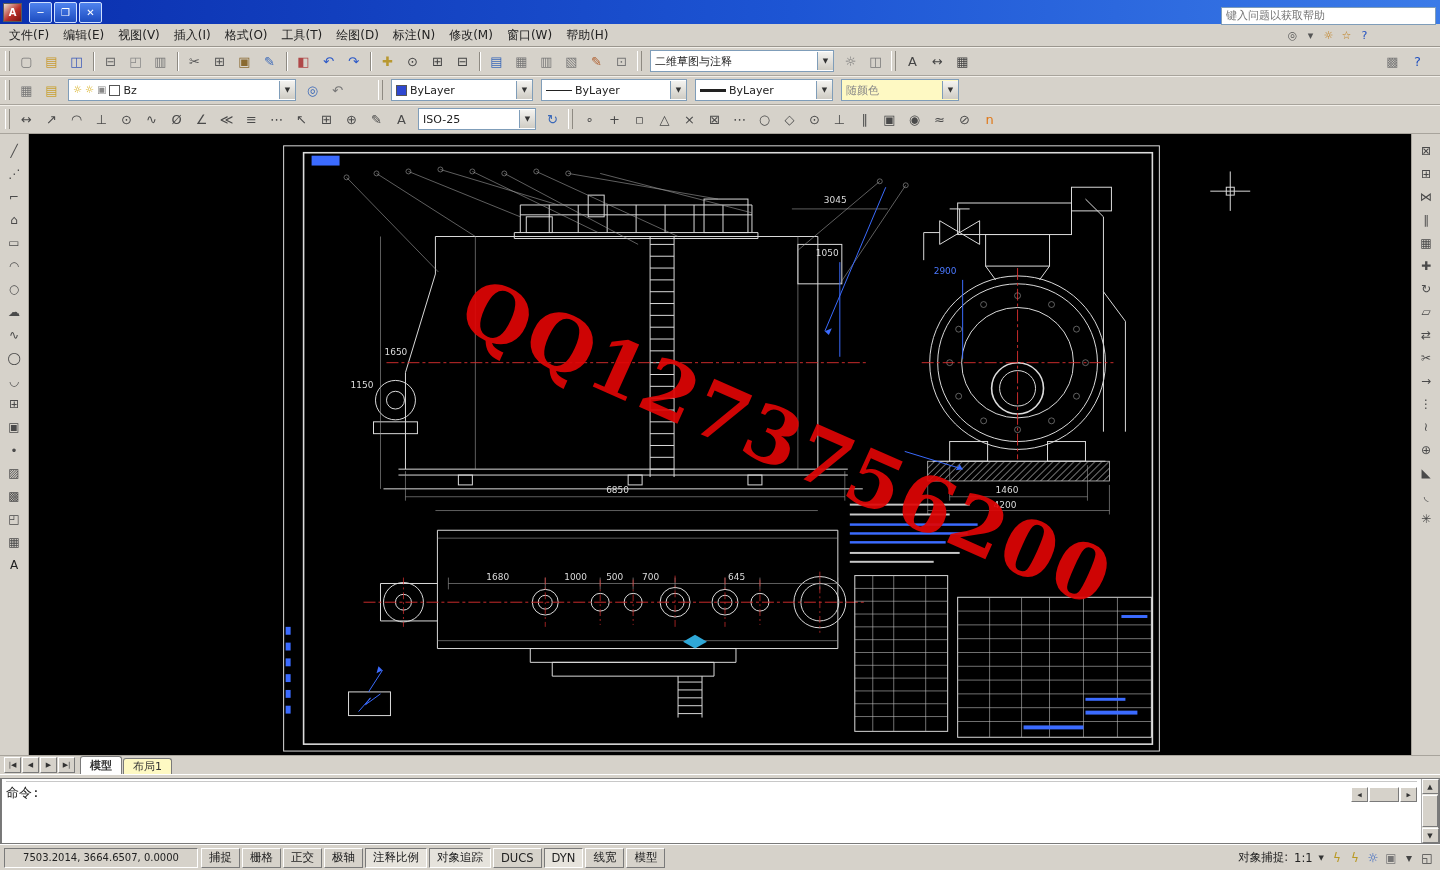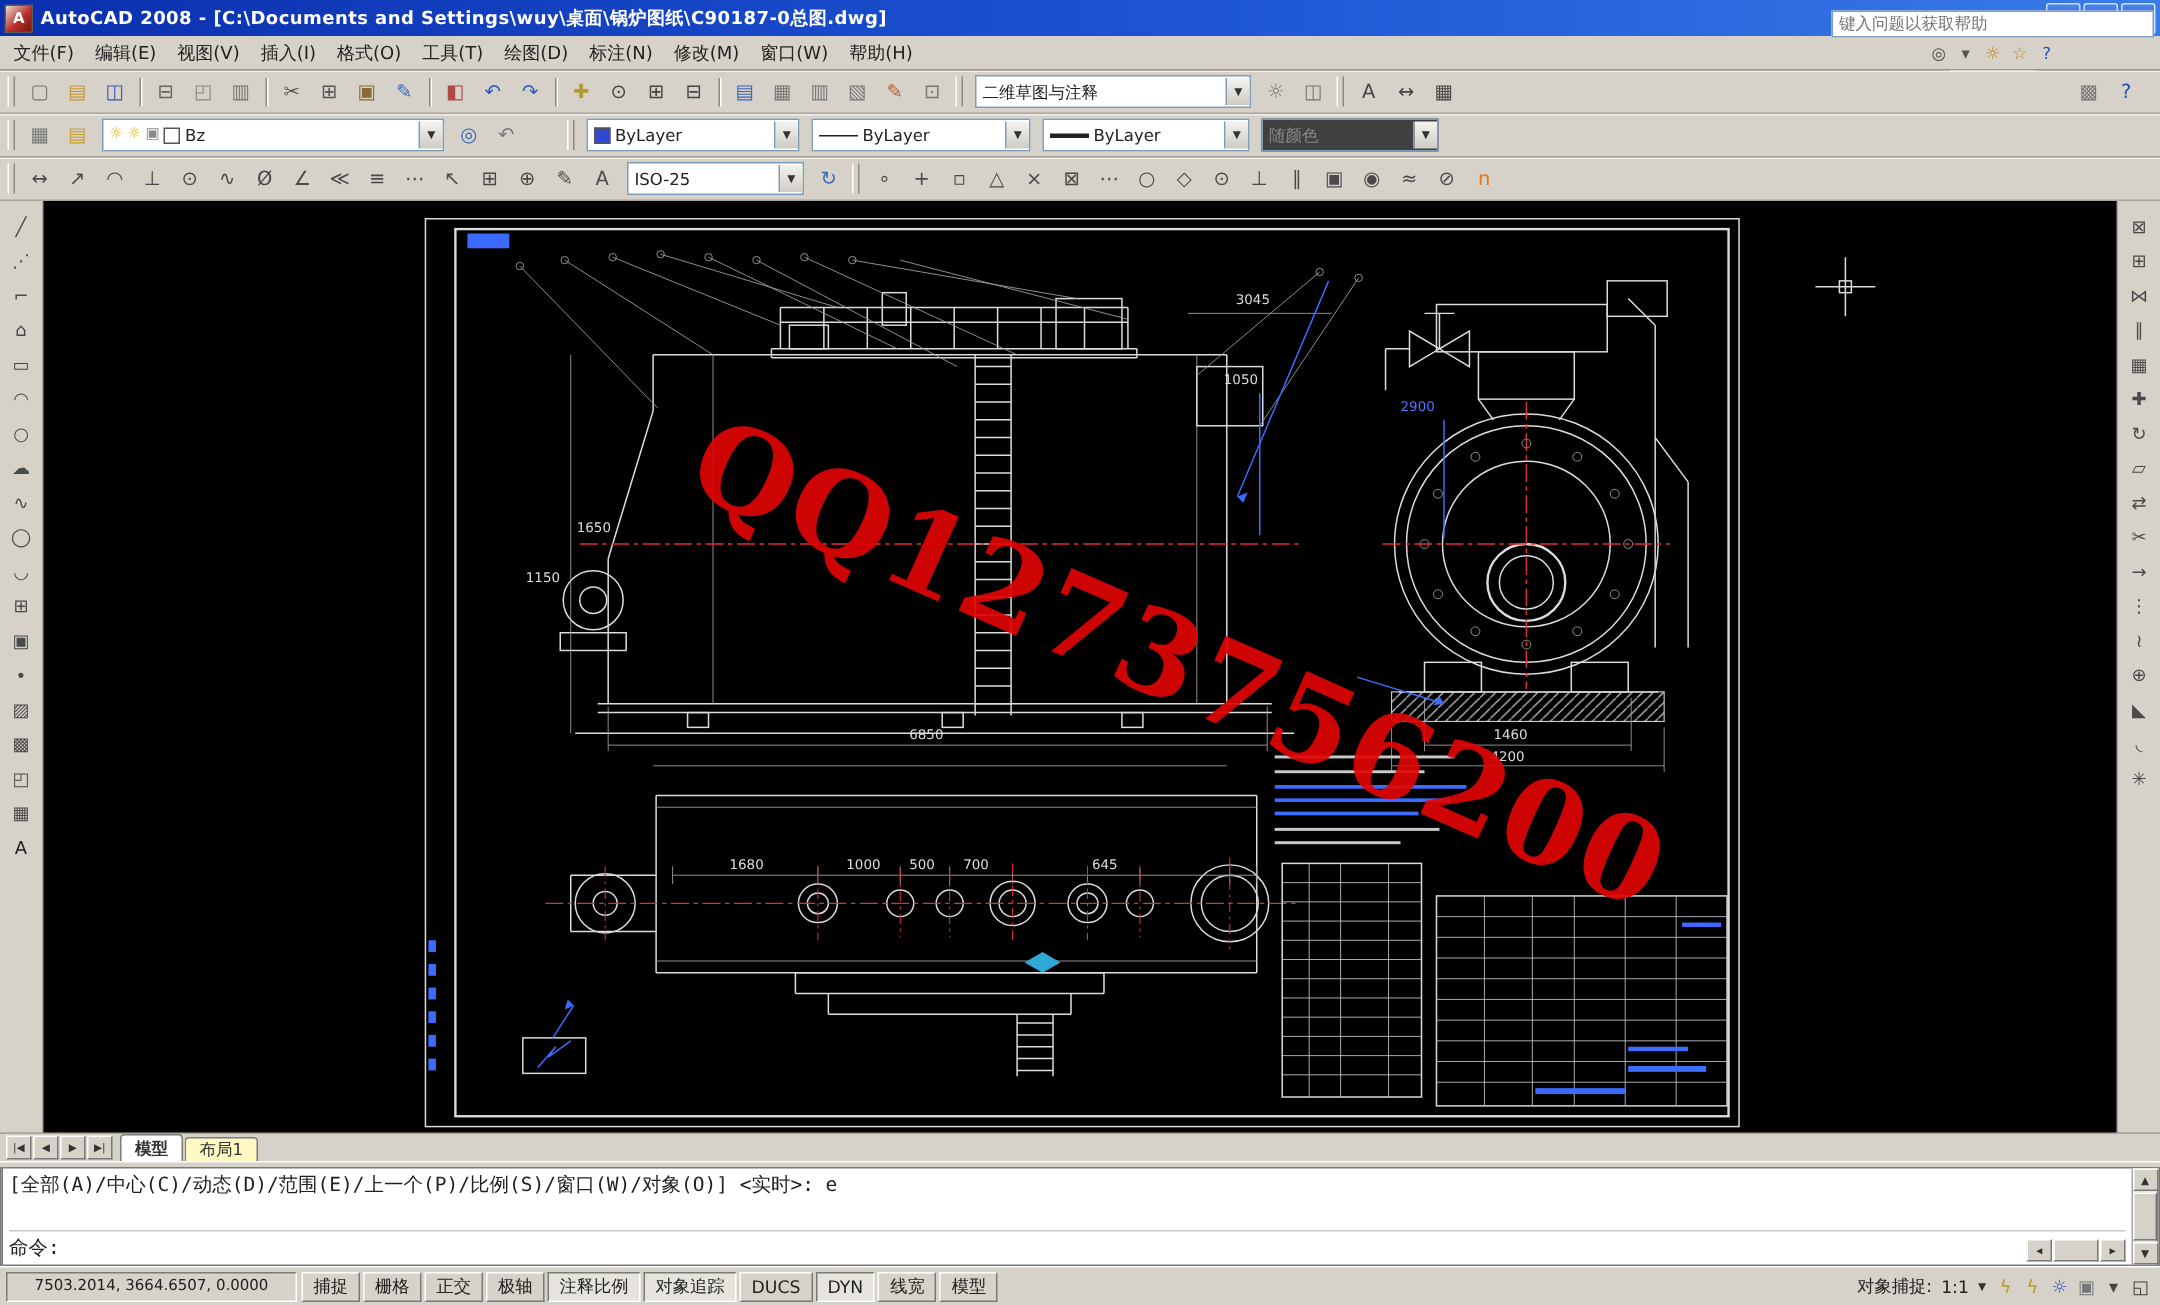--- a/index.html
+++ b/index.html
@@ -20,21 +20,21 @@
   .trow{height:28px;background:#d6d2ca;display:flex;align-items:center;border-bottom:1px solid #a8a49c;box-shadow:inset 0 1px 0 #f2efe9;padding:0 2px;}
   .grip{width:3px;height:20px;margin:0 4px 0 3px;border-left:1px solid #fff;border-right:1px solid #8e8a82;}
   .tstrip{display:flex;align-items:center;}
   .tbtn{width:23px;height:23px;display:flex;align-items:center;justify-content:center;border:1px solid transparent;}
   .tbtn .glyph{font-size:13px;color:#4a4a4a;line-height:1;}
   .tbtn[data-name="separator"]{width:7px;height:23px;pointer-events:none;}
   .tbtn[data-name="separator"]::before{content:"";display:block;width:0;height:19px;border-left:1px solid #8e8a82;border-right:1px solid #fff;}
   .combo{height:20px;background:#fff;border:1px solid #7f9db9;display:flex;align-items:center;font-size:11px;margin:0 4px;padding-left:4px;gap:3px;}
   .combo .val{flex:1;white-space:nowrap;overflow:hidden;}
   .combo .arrow{width:15px;height:18px;background:linear-gradient(180deg,#f4f3f0,#cfccc4);border-left:1px solid #7f9db9;display:flex;align-items:center;justify-content:center;font-size:7px;color:#333;}
-  .combo.disabled{background:#404040;color:#8a8a8a;}
+  .combo.disabled{background:#fef9c3;color:#8a8a8a;}
   .swatch{width:9px;height:9px;border:1px solid #555;display:inline-block;}
   .linesample{width:26px;border-top:1.6px solid #222;display:inline-block;}
   .lay-ico{font-size:10px;line-height:1;}
   
   .workspace{flex:1;display:flex;min-height:0;}
   .sidebar{width:28px;background:#d6d2ca;display:flex;flex-direction:column;align-items:center;padding-top:6px;gap:1px;}
   .sidebar.left{border-right:1px solid #a8a49c;}
   .sidebar.right{border-left:1px solid #a8a49c;}
   .sbtn-tool{width:22px;height:20px;display:flex;align-items:center;justify-content:center;border:1px solid transparent;}
   .sbtn-tool .glyph{font-size:12px;color:#4a4a4a;line-height:1;}
@@ -78,21 +78,20 @@
   .annot .val{border:1px solid transparent;padding:0 2px;}
   .mini-arrow{font-size:7px;color:#333;}
 </style>
 </head>
 <body>
 
 <div class="app" data-name="autocad-window">
 
   <div class="titlebar" data-name="title-bar">
     <div class="logo" data-name="autocad-logo-icon">A</div>
-    <div class="title-text" data-name="window-title">AutoCAD 2008 - [C:\Documents and Settings\wuy\桌面\锅炉图纸\C90187-0总图.dwg]</div>
     <div class="tstrip" data-name="window-buttons">
 
     <span class="winbtn" data-name="minimize-button">
           <span class="glyph">─</span>
         </span>
         <span class="winbtn" data-name="restore-button">
           <span class="glyph">❐</span>
         </span>
         <span class="winbtn" data-name="close-button">
           <span class="glyph">✕</span>
@@ -765,21 +764,20 @@
         </span>
         <span class="tab" data-name="tab-layout1">
           <span>布局1</span>
         </span>
       </span>
   </div>
 
   <div class="cmdsplit" data-name="command-splitter"></div>
   <div class="cmdwin" data-name="command-window">
     <div class="cmdtext" data-name="command-text-area">
-      <div class="cmd-history" data-name="command-history-line">[全部(A)/中心(C)/动态(D)/范围(E)/上一个(P)/比例(S)/窗口(W)/对象(O)] &lt;实时&gt;: e</div>
       <div class="cmd-prompt">
         <span data-name="command-prompt">命令:</span>
         <span class="hscroll" data-name="command-hscrollbar">
           <span class="scr-btn" data-name="scroll-left-icon">◀</span>
           <span class="hthumb" data-name="hscroll-thumb"></span>
           <span class="scr-btn" data-name="scroll-right-icon">▶</span>
         </span>
       </div>
     </div>
     <div class="vscroll" data-name="command-vscrollbar">

